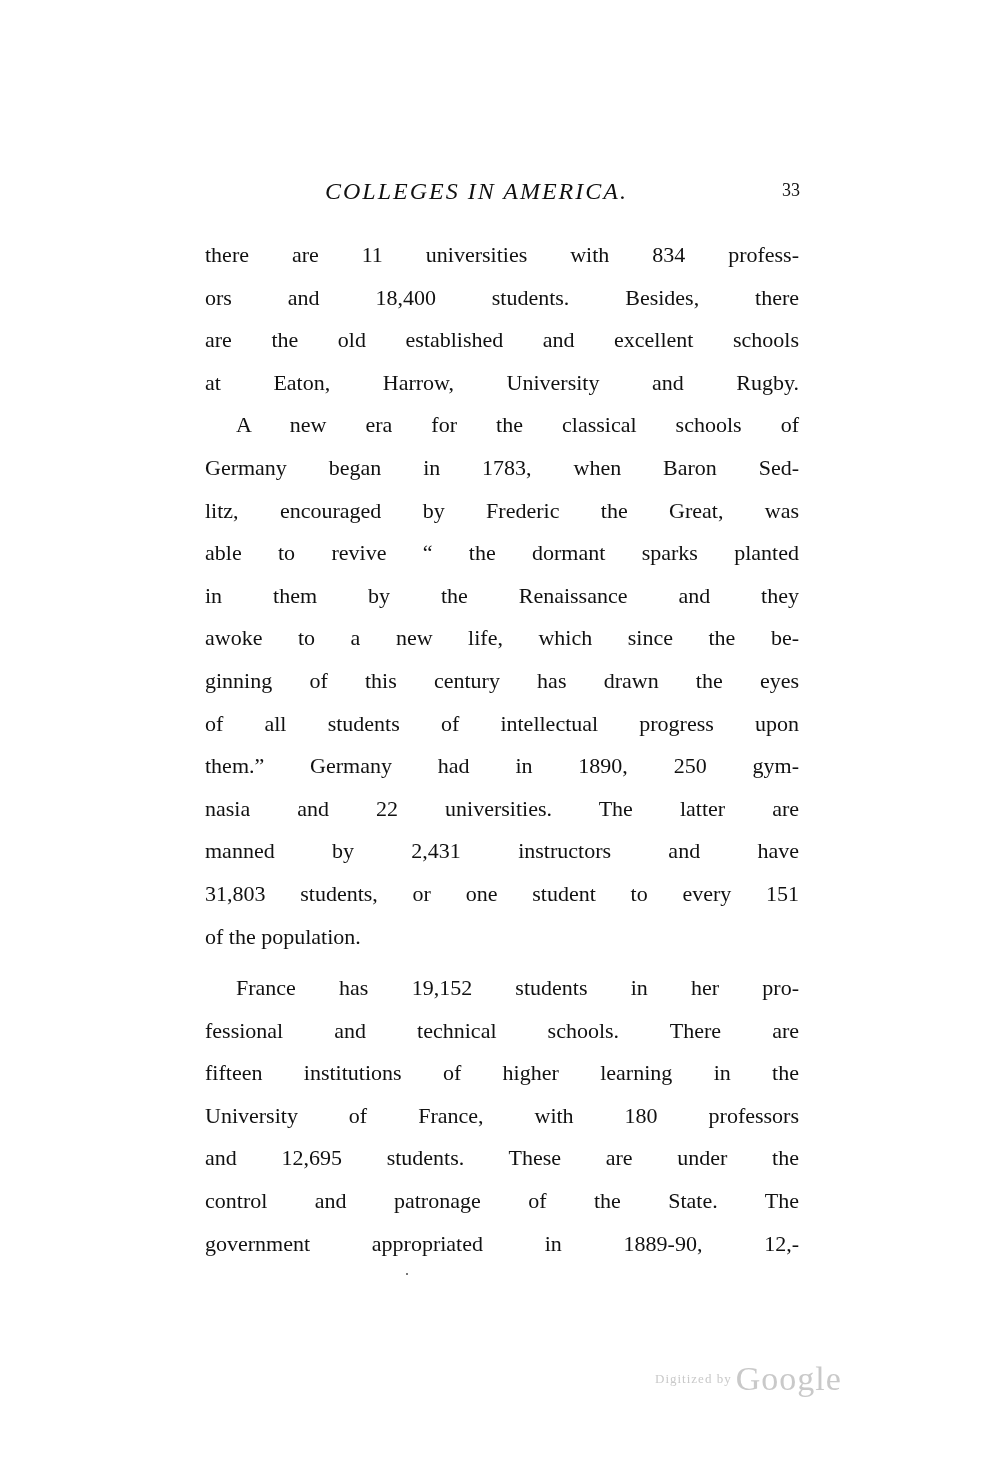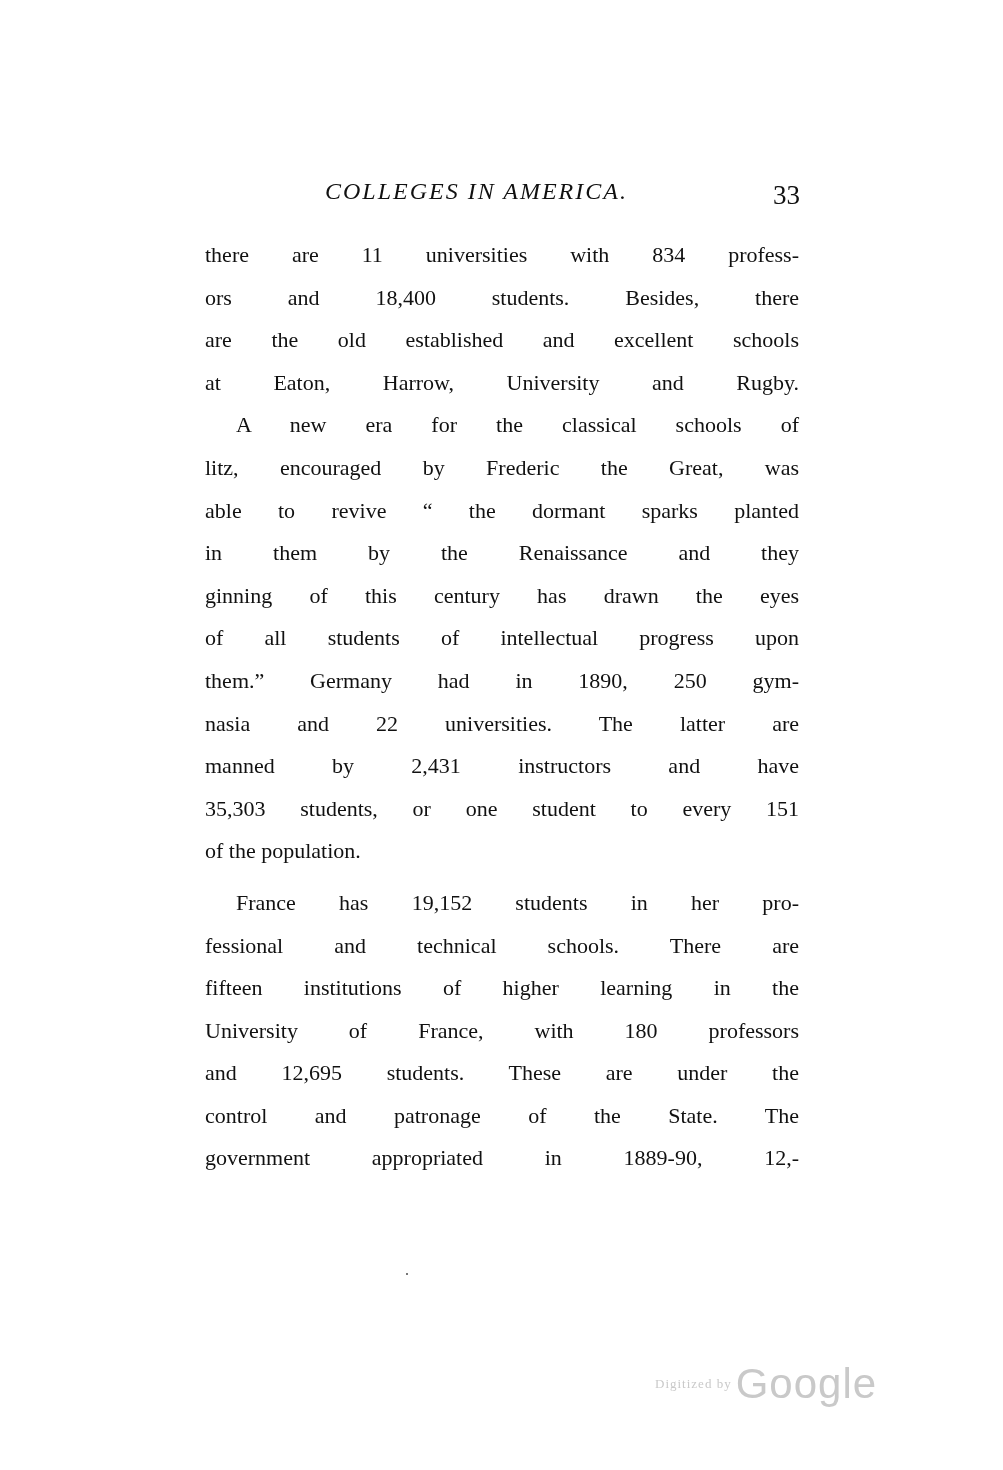--- a/index.html
+++ b/index.html
@@ -33,21 +33,21 @@
       left: 120px;
       top: 0;
       font-style: italic;
       font-size: 24px;
       letter-spacing: 2px;
     }
     .page-number {
       position: absolute;
       right: 0;
       top: 2px;
-      font-size: 27px;
+      font-size: 18px;
     }
     .text-block {
       position: absolute;
       left: 205px;
       top: 234px;
       width: 594px;
     }
     .line {
       height: 42.6px;
       line-height: 42.6px;
@@ -71,22 +71,22 @@
       top: 1360px;
       color: #c9c9c9;
       white-space: nowrap;
     }
     .watermark .small {
       font-size: 13px;
       letter-spacing: 1px;
       vertical-align: middle;
     }
     .watermark .big {
-      font-family: Liberation Sans, sans-serif;
-      font-size: 42px;
+      font-family: Liberation Serif, serif;
+      font-size: 34px;
       vertical-align: middle;
       letter-spacing: 1px;
     }
     .speck {
       position: absolute;
       width: 2px;
       height: 2px;
       background: #777;
     }
   </style>
@@ -104,29 +104,31 @@
 
     <div>
       <div class="line">there are 11 universities with 834 profess-</div>
       <div class="line">ors and 18,400 students. Besides, there</div>
       <div class="line">are the old established and excellent schools</div>
       <div class="line">at Eaton, Harrow, University and Rugby.</div>
     </div>
 
     <div>
       <div class="line indent">A new era for the classical schools of</div>
+      <div class="line">Germany began in 1783, when Baron Sed-</div>
       <div class="line">litz, encouraged by Frederic the Great, was</div>
       <div class="line">able to revive “ the dormant sparks planted</div>
       <div class="line">in them by the Renaissance and they</div>
+      <div class="line">awoke to a new life, which since the be-</div>
       <div class="line">ginning of this century has drawn the eyes</div>
       <div class="line">of all students of intellectual progress upon</div>
       <div class="line">them.” Germany had in 1890, 250 gym-</div>
       <div class="line">nasia and 22 universities. The latter are</div>
       <div class="line">manned by 2,431 instructors and have</div>
-      <div class="line">35,303 students, or one student to every 151</div>
+      <div class="line">31,803 students, or one student to every 151</div>
       <div class="line last">of the population.</div>
     </div>
 
     <div class="para-gap"></div>
 
     <div>
       <div class="line indent">France has 19,152 students in her pro-</div>
       <div class="line">fessional and technical schools. There are</div>
       <div class="line">fifteen institutions of higher learning in the</div>
       <div class="line">University of France, with 180 professors</div>

